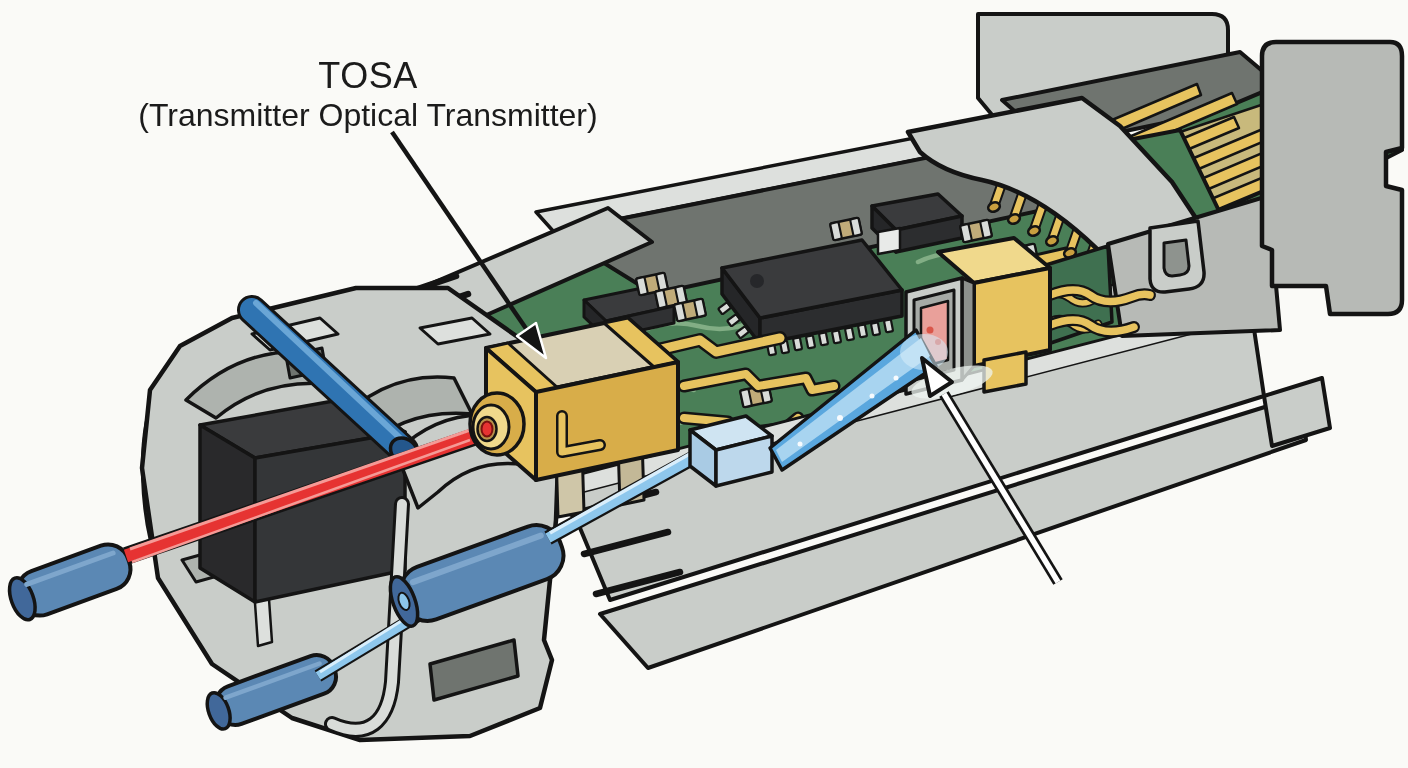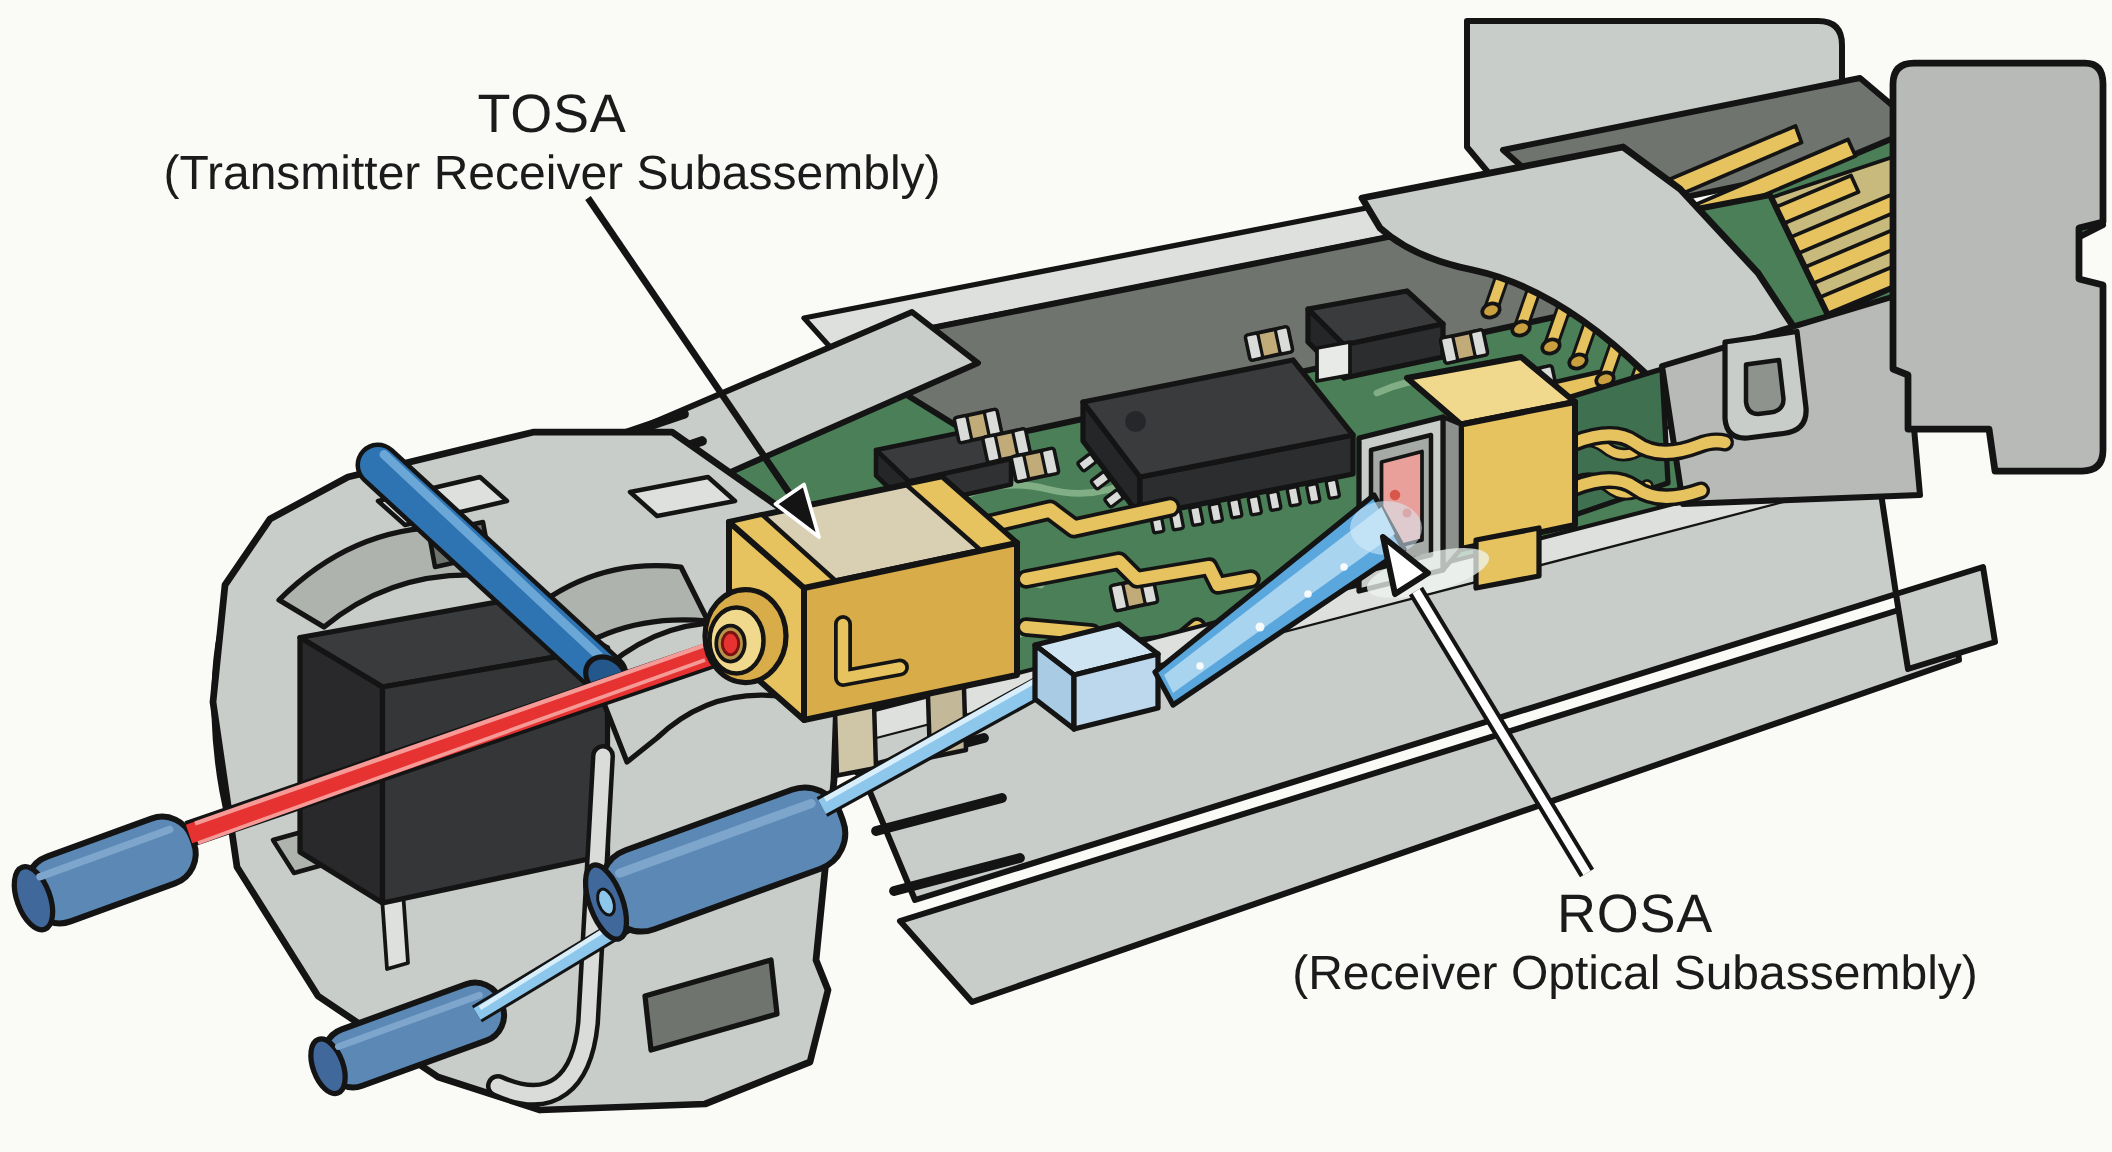--- a/index.html
+++ b/index.html
@@ -291,20 +291,16 @@
   </g>
   <g>
     <path d="M1058 582 L944 394" stroke="var(--c-outline)" stroke-width="11" fill="none"></path>
     <path d="M1058 582 L944 394" stroke="#ffffff" stroke-width="5.5" fill="none"></path>
     <path d="M922 358 L952 382 L930 396 Z" fill="#ffffff" stroke="var(--c-outline)" stroke-width="4"></path>
   </g>
 </svg>
 
 <div class="callout" style="left:64px;top:42px;width:608px;margin-top:13px;">
   <div class="l1">TOSA</div>
-  <div class="l2">(Transmitter Receiver Subassembly)</div>
+  <div class="l2">(Transmitter Optical Transmitter)</div>
 </div>
-<div class="callout" style="left:792px;top:588px;width:596px;">
-  <div class="l1">ROSA</div>
-  <div class="l2">(Receiver Optical Subassembly)</div>
+
 </div>
 
-</div>
-
 </body></html>

